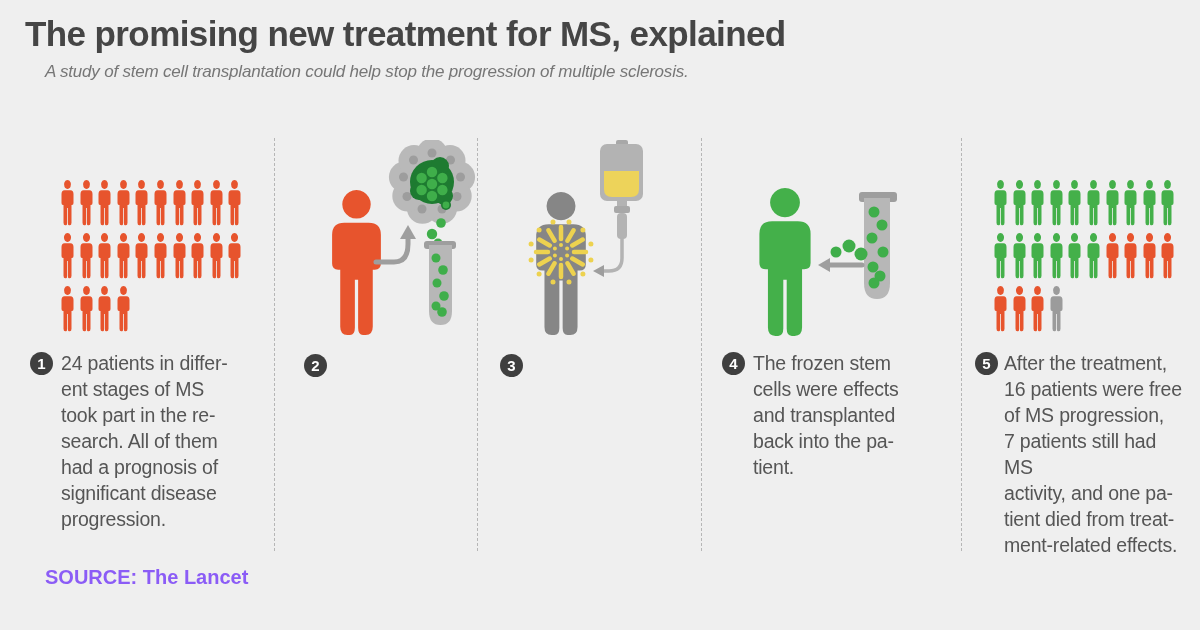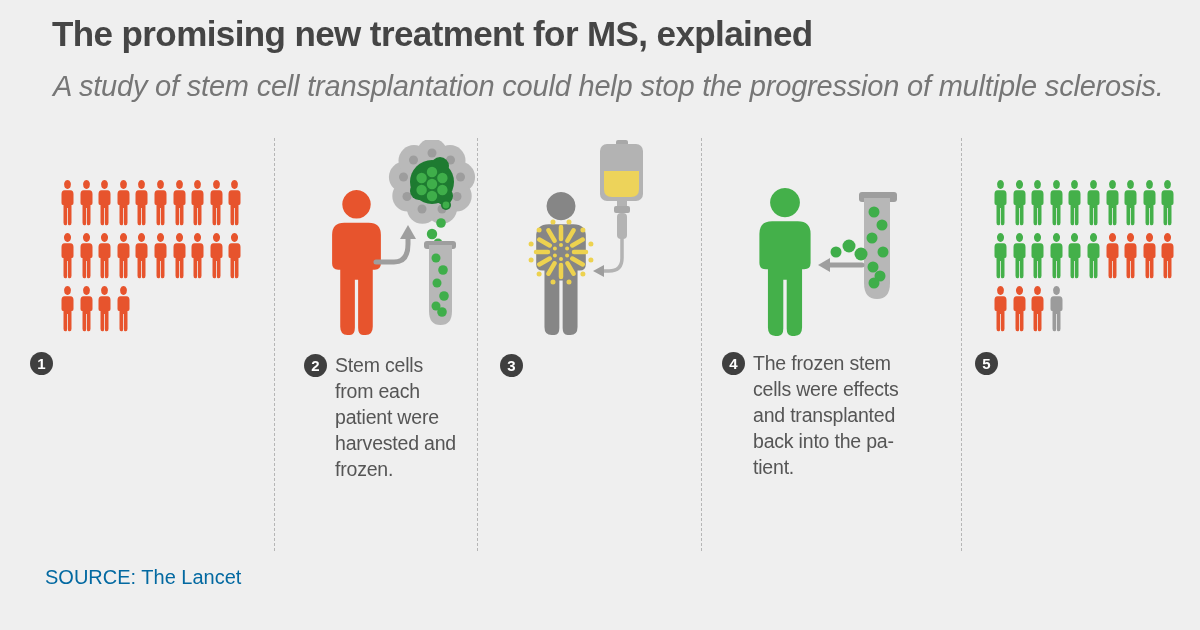--- a/index.html
+++ b/index.html
@@ -2,26 +2,26 @@
 <html><head>
 <meta charset="utf-8">
 <style>
   html,body{margin:0;padding:0;}
   .stage{
     position:relative;width:1200px;height:630px;background:#EFEFEF;
     font-family:"Liberation Sans",sans-serif;overflow:hidden;
   }
   
   .title{
-    position:absolute;left:52px;top:14px;margin:0;
+    position:absolute;left:25px;top:14px;margin:0;
     font-size:35px;font-weight:700;letter-spacing:-.6px;color:#454545;
   }
   .subtitle{
-    position:absolute;left:45px;top:62px;margin:8px;
-    font-size:29px;font-style:italic;color:#767676;letter-spacing:-.2px;
+    position:absolute;left:45px;top:62px;margin:0;
+    font-size:17px;font-style:italic;color:#767676;letter-spacing:-.2px;
   }
   
   .vdiv{position:absolute;top:138px;height:413px;width:0;border-left:1px dashed #b6b6b6;}
   .d1{left:274px}.d2{left:477px}.d3{left:701px}.d4{left:961px}
   
   .pictogram{position:absolute;top:180px;}
   .pg1{left:60px}.pg5{left:993px}
   .picto-row{display:flex;gap:3.6px;margin-bottom:7px;}
   .person{width:15px;height:46px;display:block;}
   
@@ -38,21 +38,21 @@
     flex:none;width:23px;height:23px;border-radius:50%;background:#3F3F3F;
     color:#fff;font-size:15px;font-weight:700;display:flex;align-items:center;
     justify-content:center;margin-top:2px;
   }
   .c5 .badge{margin-right:-2px;}
   .step-text{
     margin:0;font-size:19.5px;line-height:26px;color:#555;
     letter-spacing:-.2px;white-space:pre-line;
   }
   
-  .source{position:absolute;left:45px;top:566px;font-size:20px;color:#0369a1;}
+  .source{position:absolute;left:45px;top:566px;font-size:20px;color:#8b5cf6;font-weight:bold;}
   .vox-logo{
     position:absolute;right:32px;top:556px;
     font-family:"DejaVu Serif",serif;font-style:italic;font-weight:700;
     font-size:47px;color:#4B4B4B;letter-spacing:-2px;
   }
 </style>
 </head>
 <body>
 
 <svg width="0" height="0" style="position:absolute" aria-hidden="true">
@@ -341,39 +341,48 @@
           <use href="#person-shape" fill="#E7542D"></use>
         </svg>
         <svg viewBox="0 0 30 72" preserveAspectRatio="none" class="person">
           <use href="#person-shape" fill="#9B9B9B"></use>
         </svg>
       </div>
     </div>
 
   <div class="caption c1">
     <span class="badge">1</span>
+    <p class="step-text">24 patients in differ-
+ent stages of MS
+took part in the re-
+search. All of them
+had a prognosis of
+significant disease
+progression.</p>
   </div>
   <div class="caption c2">
     <span class="badge">2</span>
-    <p class="step-text">Stem cells
-from each
-patient were
-harvested and
-frozen.</p>
   </div>
   <div class="caption c3">
     <span class="badge">3</span>
   </div>
   <div class="caption c4">
     <span class="badge">4</span>
     <p class="step-text">The frozen stem
 cells were effects
 and transplanted
 back into the pa-
 tient.</p>
   </div>
   <div class="caption c5">
     <span class="badge">5</span>
+    <p class="step-text">After the treatment,
+16 patients were free
+of MS progression,
+7 patients still had MS
+activity, and one pa-
+tient died from treat-
+ment-related effects.</p>
   </div>
 
   <div class="source">SOURCE: The Lancet</div>
 
 </div>
 
 </body></html>

